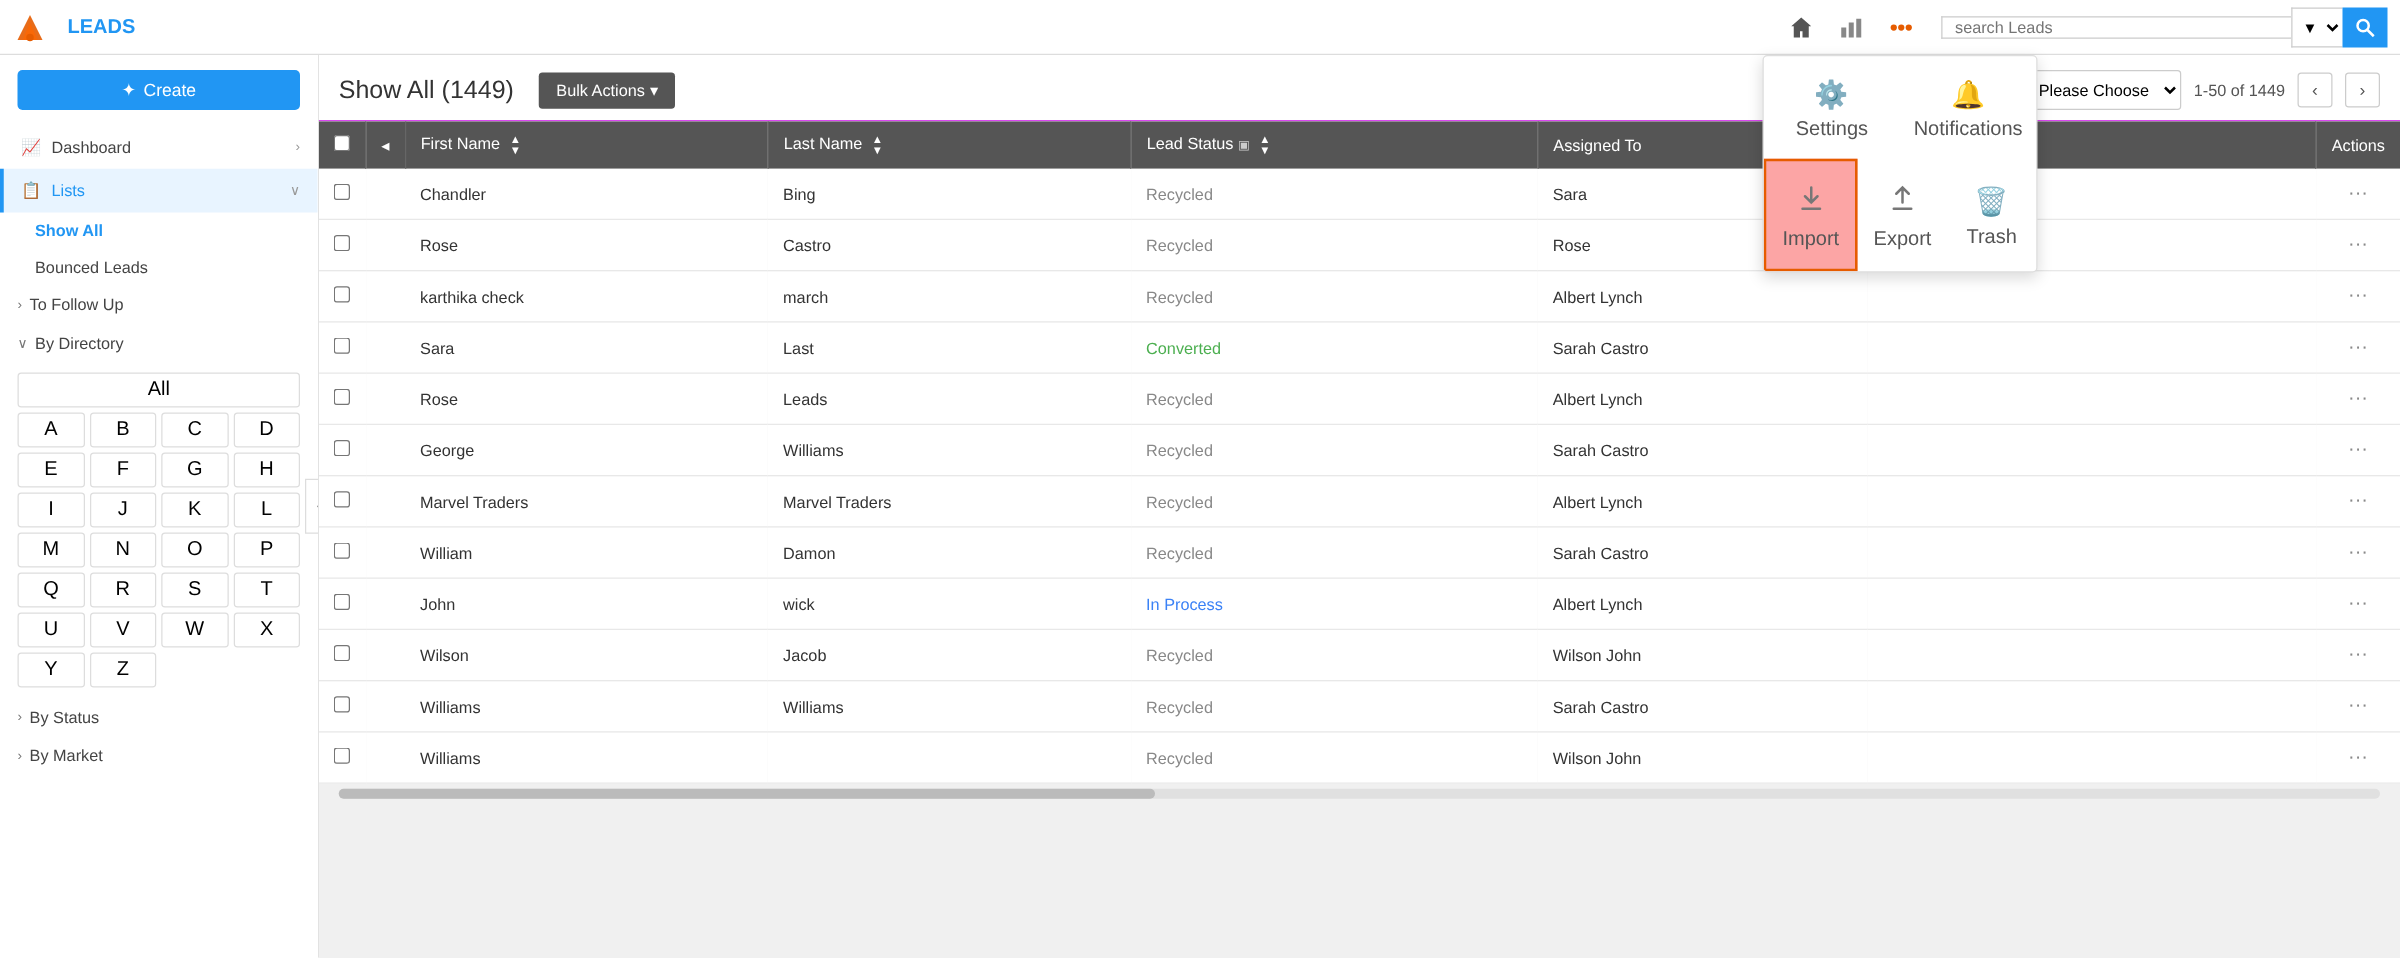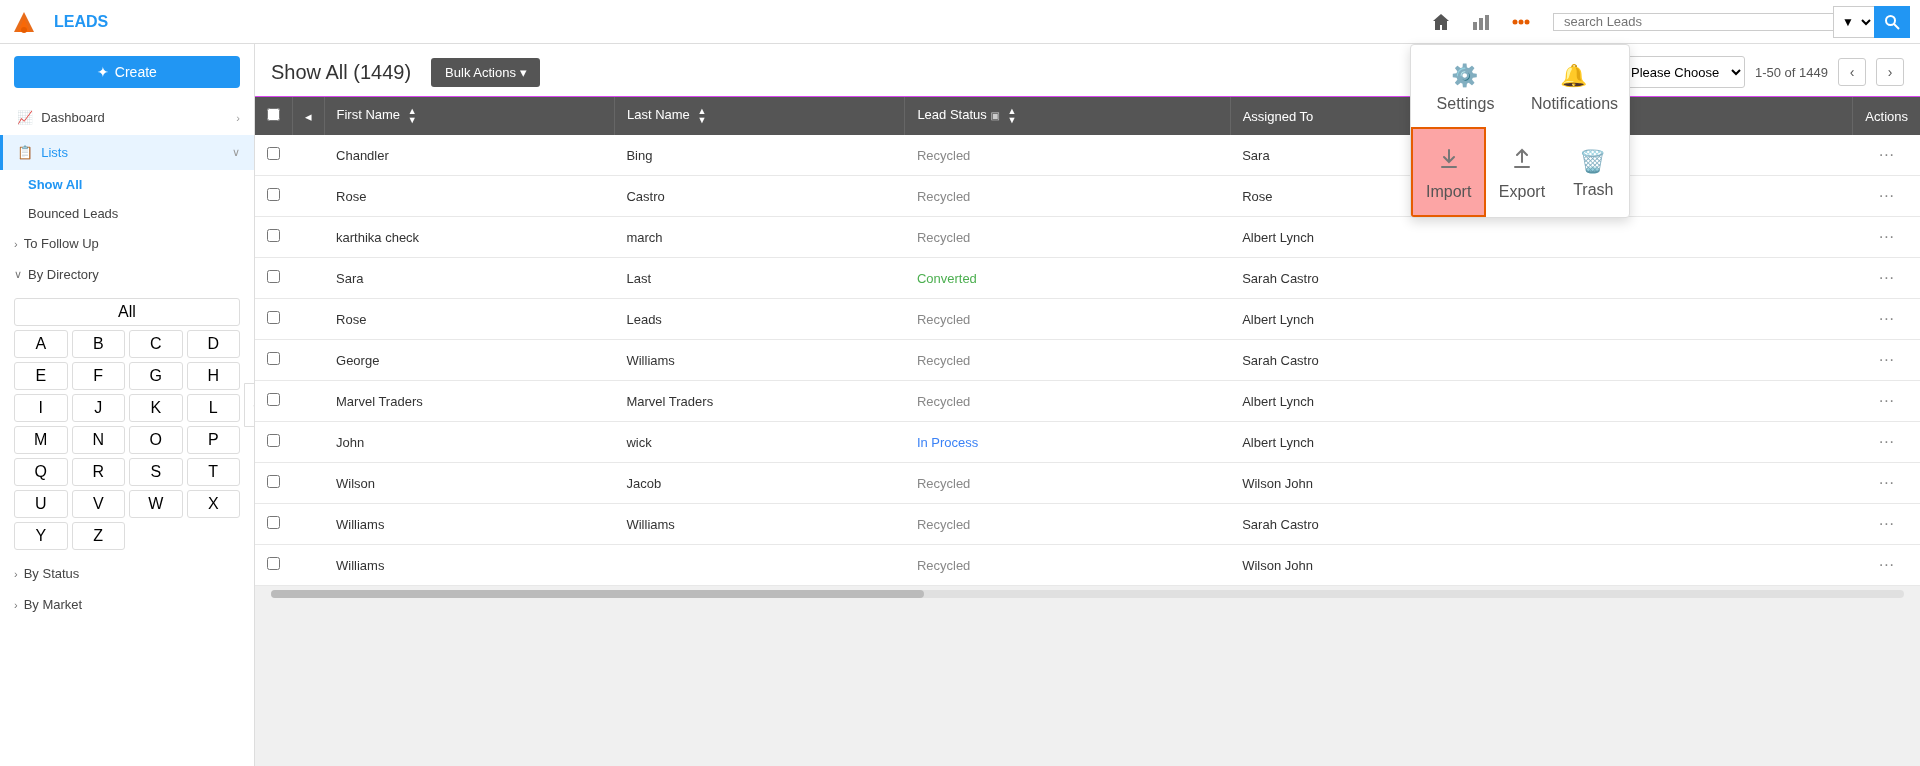--- a/index.html
+++ b/index.html
@@ -663,20 +663,34 @@
       <td></td>
       <td class="actions-col">
         <button class="three-dots">···</button>
       </td>
     </tr>
             <tr>
       <td class="cb-col">
         <input type="checkbox" style="">
       </td>
       <td></td>
+      <td>William</td>
+      <td>Damon</td>
+      <td><span class="status-recycled">Recycled</span></td>
+      <td>Sarah Castro</td>
+      <td></td>
+      <td class="actions-col">
+        <button class="three-dots">···</button>
+      </td>
+    </tr>
+            <tr>
+      <td class="cb-col">
+        <input type="checkbox" style="">
+      </td>
+      <td></td>
       <td>John</td>
       <td>wick</td>
       <td><span class="status-inprocess">In Process</span></td>
       <td>Albert Lynch</td>
       <td></td>
       <td class="actions-col">
         <button class="three-dots">···</button>
       </td>
     </tr>
             <tr>

